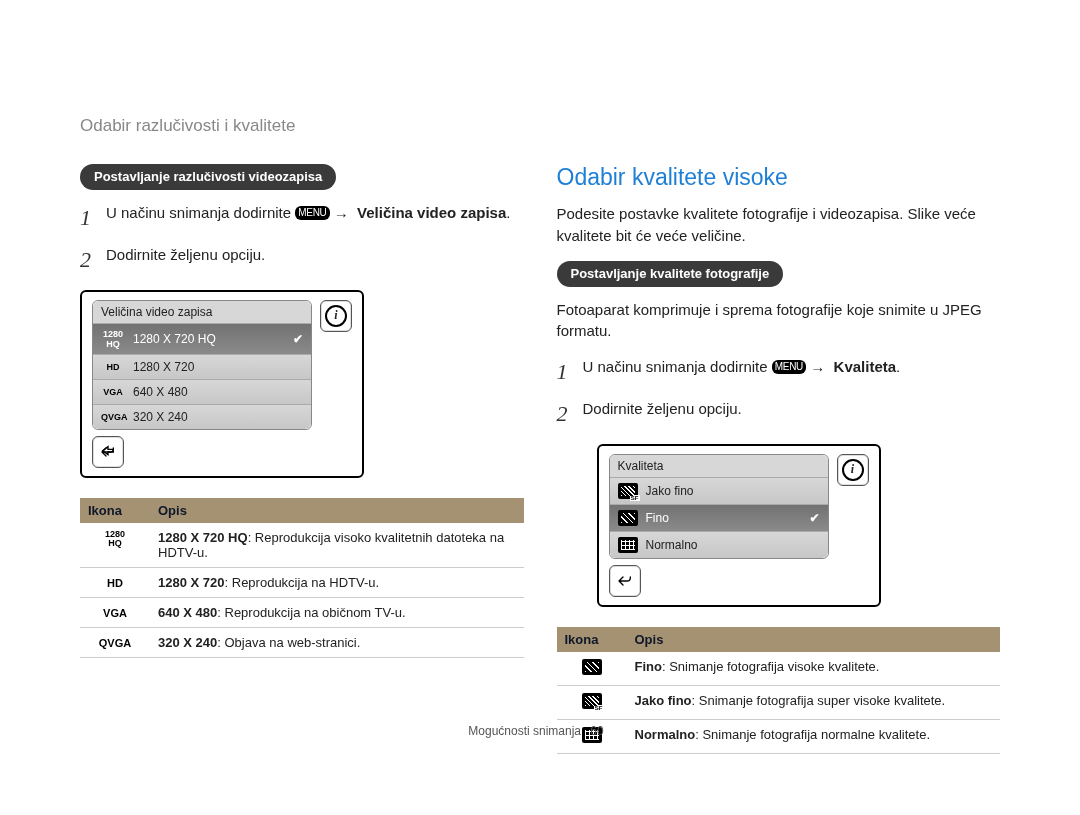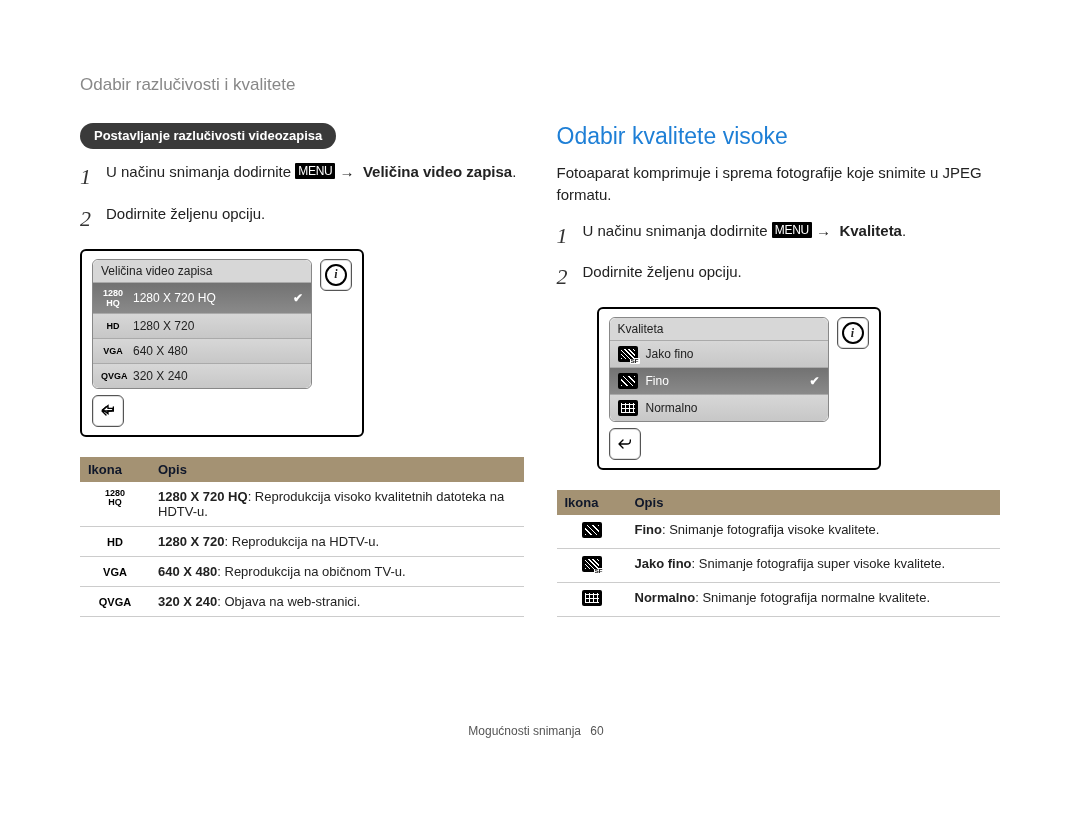--- a/index.html
+++ b/index.html
@@ -6,21 +6,21 @@
     margin: 0;
     font-family: Arial, Helvetica, sans-serif;
     background: #fff;
     color: #222;
   }
   .page {
     width: 1080px;
     height: 762px;
     position: relative;
     box-sizing: border-box;
-    padding: 75px 80px 30px 80px;
+    padding: 116px 80px 30px 80px;
   }
   .breadcrumb {
     font-size: 17px;
     color: #888;
     margin-bottom: 28px;
   }
   .columns {
     display: flex;
     gap: 33px;
   }
@@ -52,22 +52,22 @@
     color: #333;
     width: 26px;
     flex: 0 0 26px;
   }
   .step-text { flex: 1; }
   .step-text b { font-weight: bold; }
   .menu-chip {
     display: inline-block;
     background: #000;
     color: #fff;
-    border-radius: 1px;
-    font-size: 12px;
+    border-radius: 6px;
+    font-size: 10px;
     padding: 2px 3px;
     vertical-align: 2px;
     line-height: 1;
     letter-spacing: -0.3px;
   }
   .heading-blue {
     color: #1e7fd6;
     font-size: 23px;
     font-weight: normal;
     margin: 0 0 12px 0;
@@ -293,21 +293,23 @@
         <tr>
           <td class="icon-cell"><span class="res-icon">QVGA</span></td>
           <td><b>320 X 240</b><span>: Objava na web-stranici.</span></td>
         </tr>
       </tbody>
         </table>
     </div>
 
     <div class="col">
       <h2 class="heading-blue">Odabir kvalitete visoke</h2>
-
+      <div class="body-text">Podesite postavke kvalitete fotografije i videozapisa. Slike veće kvalitete bit će veće veličine.</div>
+
+      <div class="pill">Postavljanje kvalitete fotografije</div>
       <div class="body-text">Fotoaparat komprimuje i sprema fotografije koje snimite u JPEG formatu.</div>
 
       <div class="step-row">
         <div class="step-num">1</div>
         <div class="step-text">
           <span>U načinu snimanja dodirnite </span>
           <span class="menu-chip">MENU</span>
           <span> </span>
           <span>→</span>
           <b>&nbsp;<span>Kvaliteta</span></b>.

